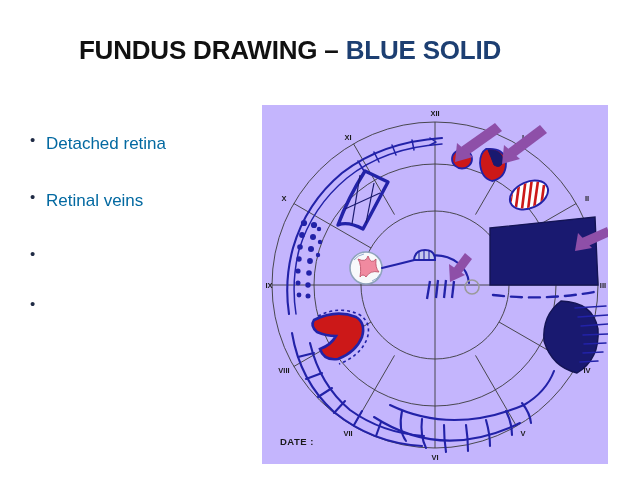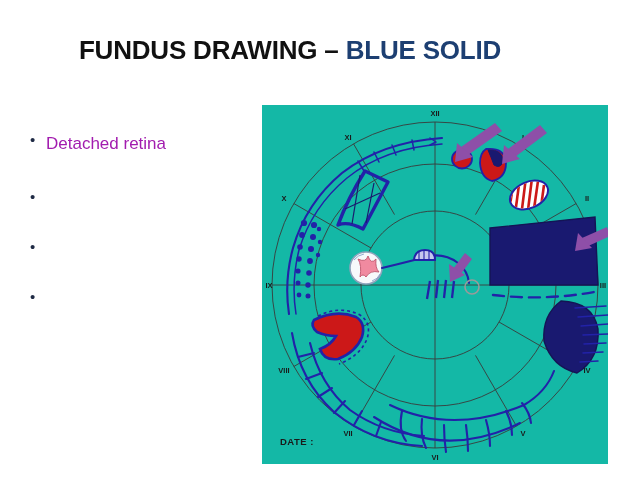--- a/index.html
+++ b/index.html
@@ -48,31 +48,31 @@
     flex: 0 0 auto;
     width: 16px;
     font-size: 15px;
     line-height: 24px;
     color: #1f2b45;
     text-align: left;
   }
   .bullet-text {
     font-size: 17px;
     line-height: 31px;
-    color: #a21caf;
+    color: #0369a1;
   }
 
   
   #fundus-panel {
     position: absolute;
     left: 262px;
     top: 105px;
     width: 346px;
     height: 359px;
-    background: #14b8a6;
+    background: #c4b5fd;
     overflow: hidden;
   }
   #fundus-svg {
     position: absolute;
     left: 0;
     top: 0;
     width: 346px;
     height: 359px;
     display: block;
   }
@@ -110,20 +110,21 @@
 
 <div id="bullet-list">
 
   <div class="bullet-row">
     <span class="bullet-dot">•</span>
     <span class="bullet-text">Detached retina</span>
   </div>
 
   <div class="bullet-row">
     <span class="bullet-dot">•</span>
+    <span class="bullet-text">Retinal veins</span>
   </div>
 
   <div class="bullet-row">
     <span class="bullet-dot">•</span>
   </div>
 
   <div class="bullet-row">
     <span class="bullet-dot">•</span>
   </div>
 

